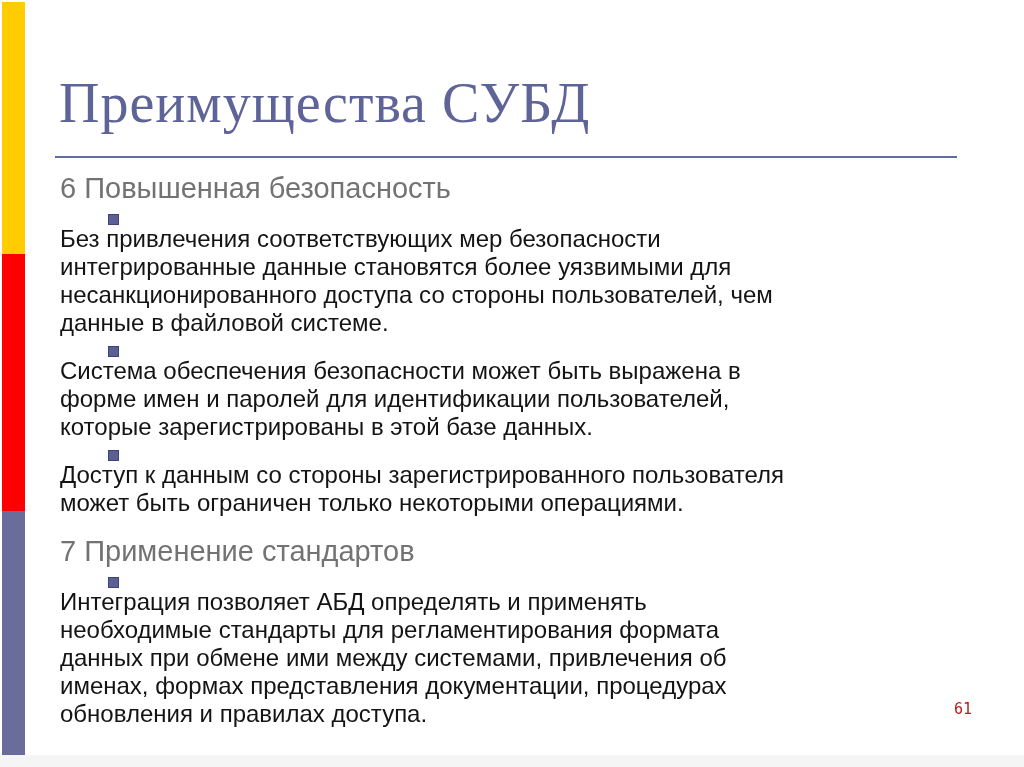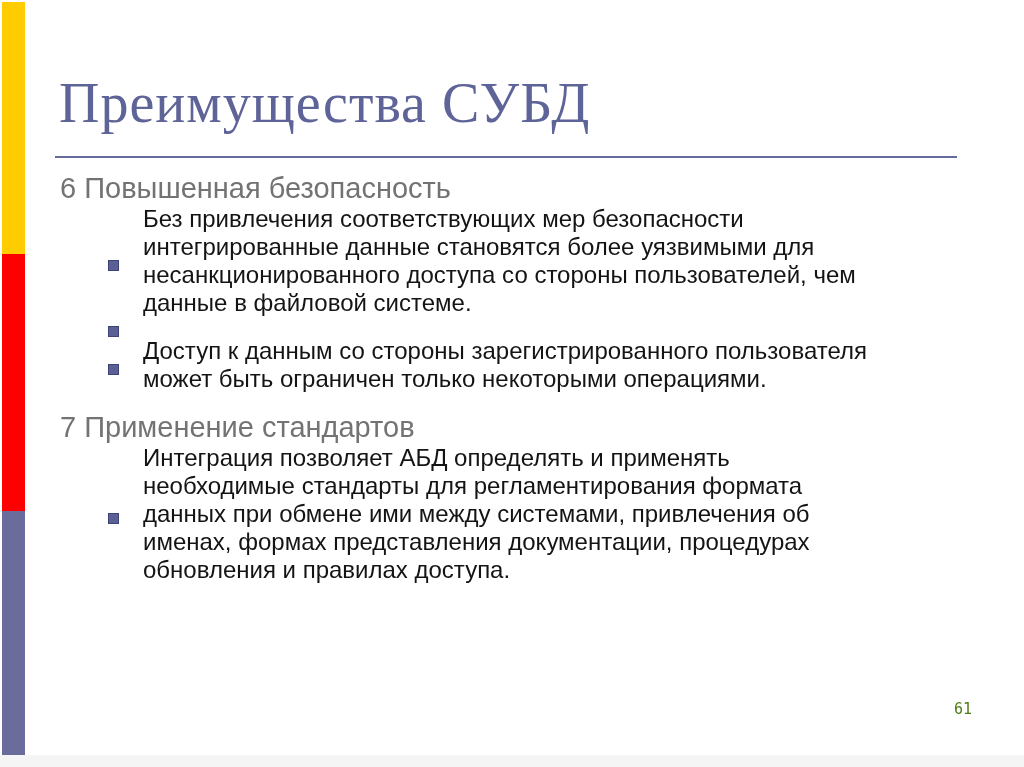--- a/index.html
+++ b/index.html
@@ -65,22 +65,23 @@
     margin: 0;
     font-size: 29px;
     line-height: 33px;
     font-weight: 400;
     color: #737373;
   }
   .section-heading.second { margin-top: 18px; }
 
   .bullet-row {
     display: flex;
-    align-items: center;
+    align-items: flex-start;
     margin: 0;
+    flex-direction: column;
   }
   .bullet-square {
     flex: 0 0 auto;
     width: 11px;
     height: 11px;
     margin: 9px 24px 0 48px;
     background: #5A5F94;
     border: 1px solid #3F4377;
     box-sizing: border-box;
   }
@@ -91,21 +92,21 @@
     line-height: 28px;
     color: #141414;
   }
 
   .page-number {
     position: absolute;
     right: 52px;
     top: 700px;
     font-family: "DejaVu Sans Mono", monospace;
     font-size: 15px;
-    color: #4d7c0f;
+    color: #b91c1c;
   }
 </style>
 </head>
 <body>
 
 <div class="slide">
 
   <div class="accent-bar">
     <div class="seg-yellow"></div>
     <div class="seg-red"></div>
@@ -120,20 +121,21 @@
     <h2 class="section-heading">6 Повышенная безопасность</h2>
 
     <div class="bullet-row">
       <span class="bullet-square"></span>
       <p class="bullet-text">Без привлечения соответствующих мер безопасности интегрированные данные становятся более уязвимыми для несанкционированного доступа со стороны пользователей, чем данные в файловой системе.</p>
     </div>
 
 
     <div class="bullet-row">
       <span class="bullet-square"></span>
+      <p class="bullet-text">Система обеспечения безопасности может быть выражена в форме имен и паролей для идентификации пользователей, которые зарегистрированы в этой базе данных.</p>
     </div>
 
     <div class="bullet-row">
       <span class="bullet-square"></span>
       <p class="bullet-text">Доступ к данным со стороны зарегистрированного пользователя может быть ограничен только некоторыми операциями.</p>
     </div>
 
     <h2 class="section-heading second">7 Применение стандартов</h2>
 
     <div class="bullet-row">

